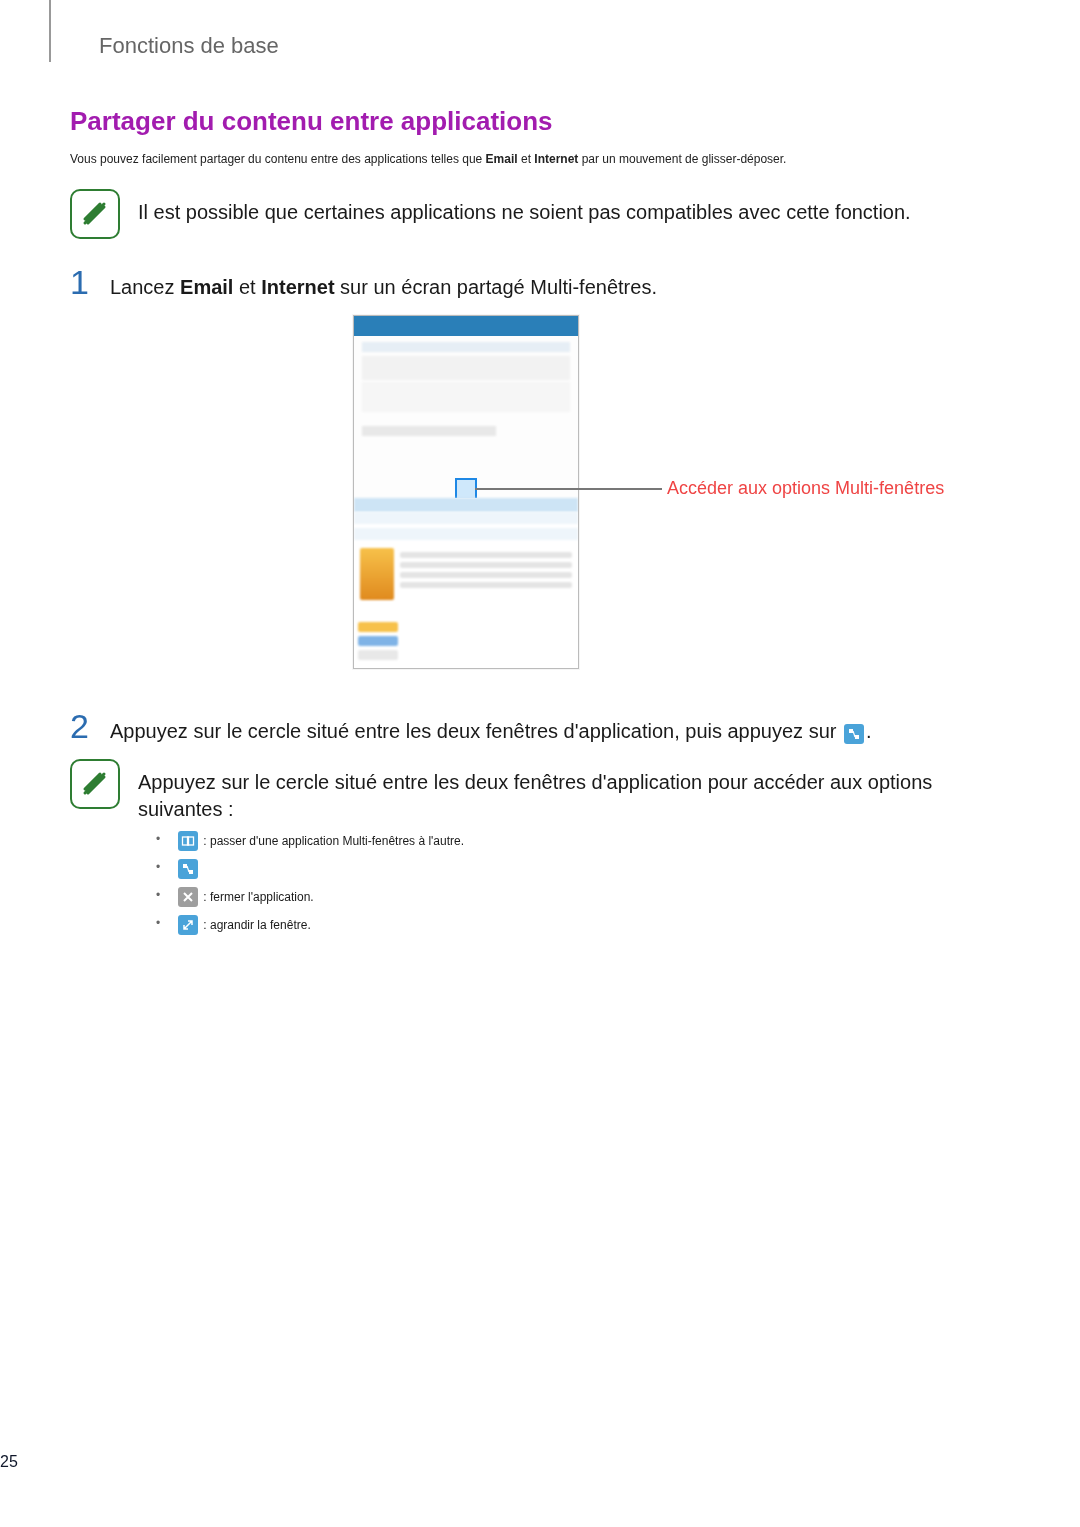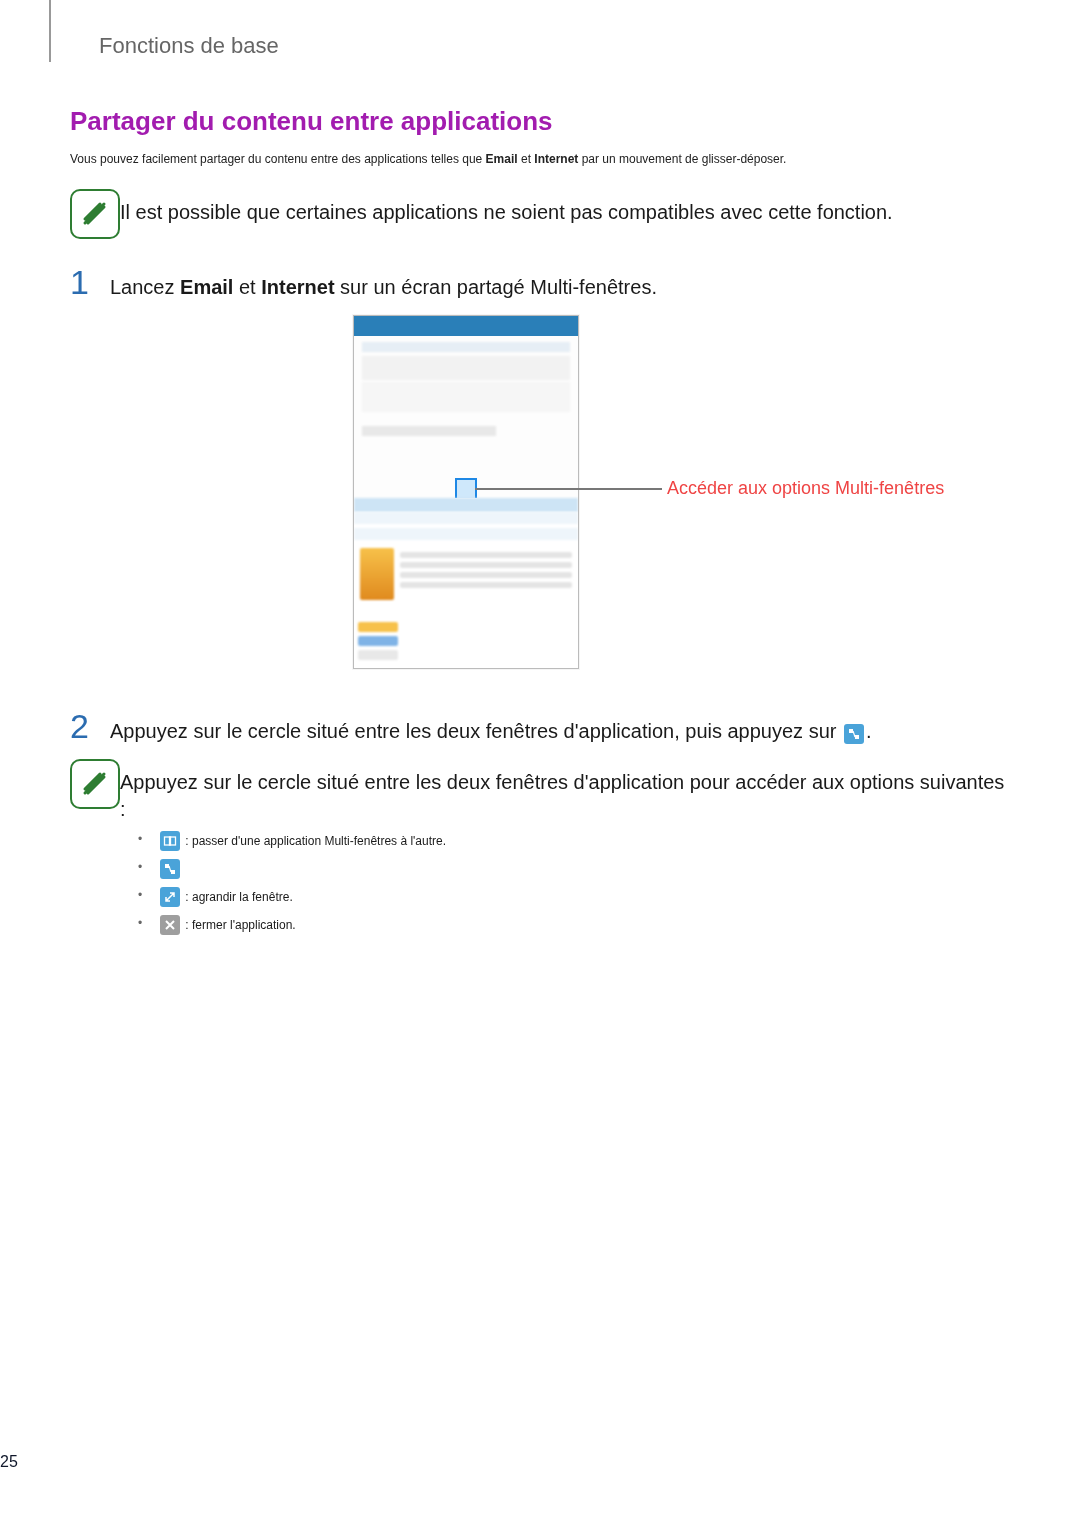--- a/index.html
+++ b/index.html
@@ -48,20 +48,21 @@
   }
   p.intro {
     margin: 0 0 22px 0;
     font-size: 12px;
     line-height: 1.35;
     color: #222;
   }
   .note-row {
     display: flex;
     align-items: flex-start;
+    gap: 18px;
     margin-bottom: 26px;
   }
   .note-icon {
     width: 46px;
     height: 46px;
     flex: 0 0 46px;
     border-radius: 10px;
     background: #fff;
     border: 2px solid #2e7d32;
     display: flex;
@@ -316,33 +317,33 @@
           <li>
             <span class="inline-icon i-share">
               <svg width="14" height="14" viewBox="0 0 14 14">
                   <rect x="2" y="2" width="4" height="4" fill="#fff"></rect>
                   <rect x="8" y="8" width="4" height="4" fill="#fff"></rect>
                   <path d="M6 4 L8 10" stroke="#fff" stroke-width="1.2"></path>
                 </svg>
             </span>
           </li>
           <li>
+            <span class="inline-icon i-close">
+              <svg width="14" height="14" viewBox="0 0 14 14">
+                  <path d="M3 3 L11 11 M11 3 L3 11" stroke="#fff" stroke-width="2"></path>
+                </svg>
+            </span><span> : fermer l'application.</span>
+          </li>
+          <li>
             <span class="inline-icon i-expand">
               <svg width="14" height="14" viewBox="0 0 14 14">
                   <path d="M3 11 L11 3 M7 3 H11 V7 M7 11 H3 V7" fill="none" stroke="#fff" stroke-width="1.5"></path>
                 </svg>
             </span><span> : agrandir la fenêtre.</span>
           </li>
-          <li>
-            <span class="inline-icon i-close">
-              <svg width="14" height="14" viewBox="0 0 14 14">
-                  <path d="M3 3 L11 11 M11 3 L3 11" stroke="#fff" stroke-width="2"></path>
-                </svg>
-            </span><span> : fermer l'application.</span>
-          </li>
         </ul>
       </div>
     </div>
 
   </div>
 
   <div class="page-number">25</div>
 </div>
 
 </body></html>

